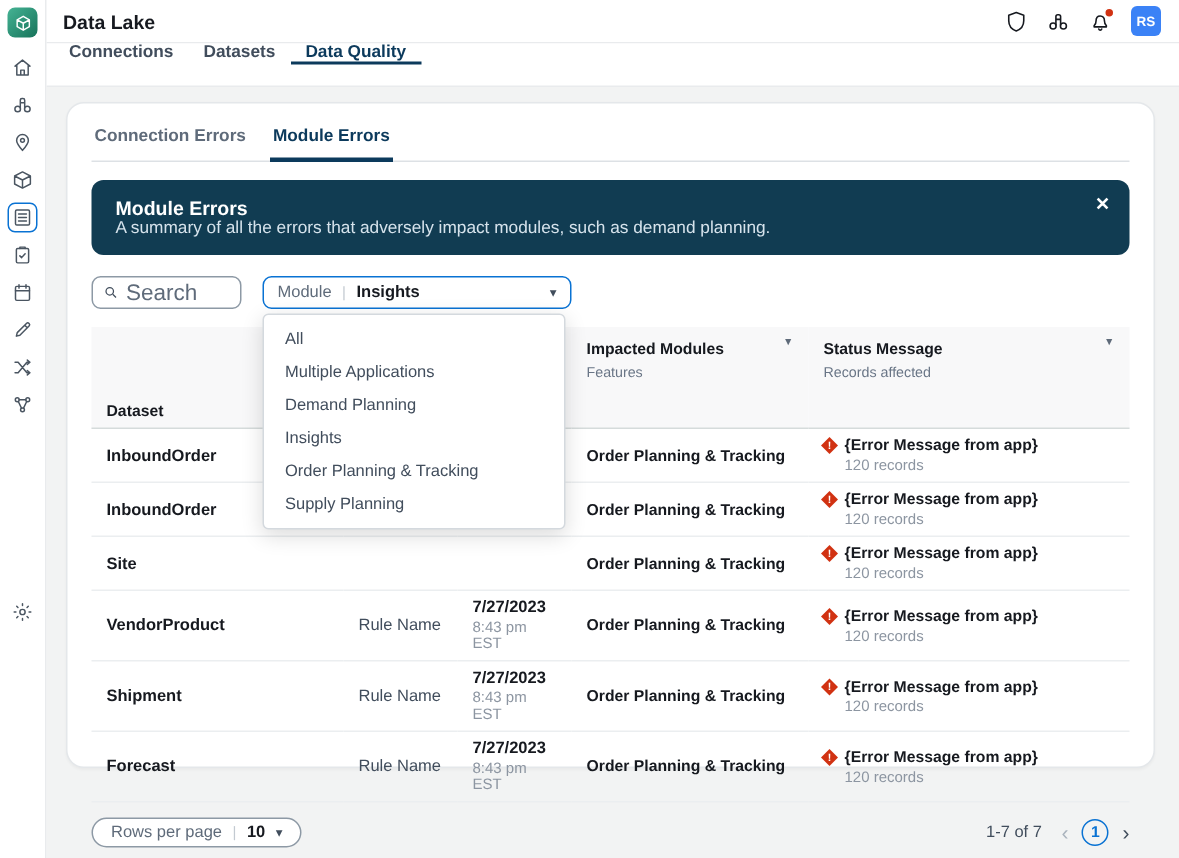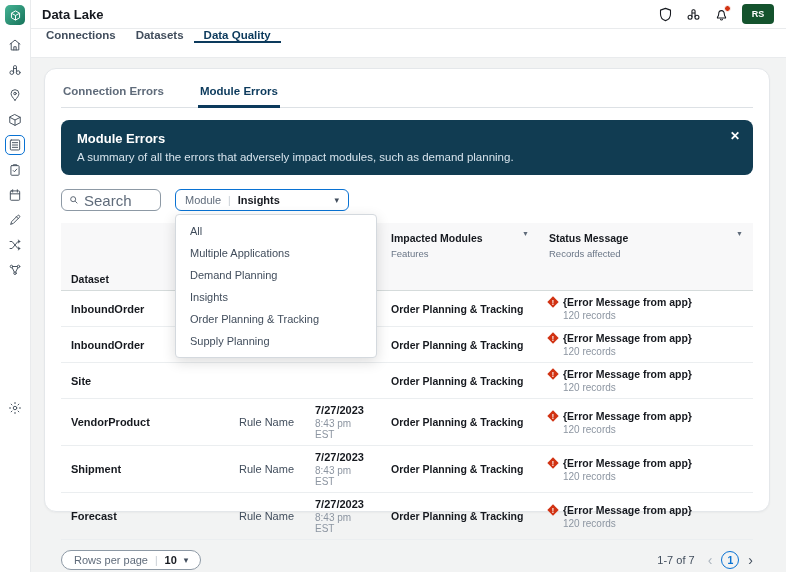--- a/index.html
+++ b/index.html
@@ -22,53 +22,53 @@
   
   .right-pane{margin-left:30px;height:572px;display:flex;flex-direction:column;}
   .header{height:29px;border-bottom:1px solid #e9ebed;display:flex;align-items:center;
           padding:0 12px;box-sizing:border-box;flex:0 0 auto;background:#fff;}
   .page-title{font-size:13px;font-weight:700;}
   .header-actions{margin-left:auto;display:flex;align-items:center;gap:13px;}
   .hicon{position:relative;display:flex;align-items:center;justify-content:center;cursor:pointer;}
   .hicon svg{stroke:#16191f;fill:none;stroke-width:1.7;stroke-linecap:round;stroke-linejoin:round;}
   .bell-dot{position:absolute;right:-2px;top:-2px;width:5px;height:5px;border-radius:50%;
             background:#d13212;border:1px solid #fff;}
-  .avatar{width:32px;height:20px;border-radius:4px;background:#14532d;color:#fff;font-size:9px;
+  .avatar{width:20px;height:20px;border-radius:4px;background:#3b82f6;color:#fff;font-size:9px;
           font-weight:700;display:flex;align-items:center;justify-content:center;cursor:pointer;}
 
   .subnav{height:28px;border-bottom:1px solid #e9ebed;display:flex;align-items:flex-start;
           padding:0 6px;flex:0 0 auto;background:#fff;}
   .subnav-item{display:flex;align-items:center;padding:0 10px;font-size:11.5px;font-weight:600;
                color:#414d5c;border-bottom:2.5px solid transparent;margin-bottom:-1px;cursor:pointer;}
   .subnav-item.active{color:#0c3a5c;font-weight:700;border-color:#0c3a5c;}
 
   .main{flex:1;background:#f2f3f3;padding:10px 16px 0 14px;box-sizing:border-box;}
 
   
   .card{background:#fff;border:1px solid #e4e7ea;border-radius:12px;height:444px;box-sizing:border-box;
         padding:0 16px;position:relative;box-shadow:0 1px 2px rgba(0,0,0,.04);}
-  .card-tabs{display:flex;gap:32px;border-bottom:1px solid #dde1e5;padding-top:8px;}
+  .card-tabs{display:flex;gap:14px;border-bottom:1px solid #dde1e5;padding-top:8px;}
   .card-tab{font-size:11.5px;font-weight:700;color:#5f6b7a;padding:8px 2px 8px;
             border-bottom:3px solid transparent;margin-bottom:-1px;cursor:pointer;}
   .card-tab.active{color:#0c3a5c;border-color:#0c3a5c;}
 
   .banner{margin-top:12px;background:#113c52;border-radius:8px;padding:11px 36px 12px 16px;
           color:#fff;position:relative;}
   .banner-title{font-size:13px;font-weight:700;}
-  .banner-desc{font-size:11.5px;color:#d6e3ec;margin-top:5px;}
+  .banner-desc{font-size:11.5px;color:#d6e3ec;}
   .banner-close{position:absolute;top:9px;right:13px;font-size:12px;color:#fff;cursor:pointer;font-weight:700;}
 
   
   .controls{margin-top:14px;display:flex;gap:14px;position:relative;height:22px;}
   .search-box{width:100px;height:22px;box-sizing:border-box;border:1px solid #8d99a5;border-radius:6px;
               display:flex;align-items:center;gap:5px;padding:0 7px;background:#fff;}
   .search-box svg{stroke:#414d5c;fill:none;stroke-width:2;flex:0 0 auto;}
   .search-box input{border:none;outline:none;width:64px;font-size:15px;font-family:Liberation Sans, sans-serif;color:#16191f;background:transparent;padding:0;}
   .search-box input::placeholder{color:#5f6b7a;}
-  .filter-box{width:174px;height:22px;box-sizing:border-box;border:1.5px solid #0972d3;border-radius:6px;
+  .filter-box{width:206px;height:22px;box-sizing:border-box;border:1.5px solid #0972d3;border-radius:6px;
               display:flex;align-items:center;gap:7px;padding:0 9px;font-size:11px;background:#fff;cursor:pointer;}
   .f-label{color:#5f6b7a;}
   .f-div{color:#c3cad1;font-size:10px;}
   .f-value{font-weight:700;color:#16191f;}
   .chev{margin-left:auto;font-size:9px;color:#414d5c;}
 
   .menu{position:absolute;left:114px;top:25px;width:202px;box-sizing:border-box;background:#fff;
         border:1px solid #d4d9de;border-radius:4px;box-shadow:0 4px 14px rgba(0,0,0,.14);
         padding:5px 0;z-index:20;}
   .menu-item{font-size:11px;color:#414d5c;padding:5px 14px;cursor:pointer;}

